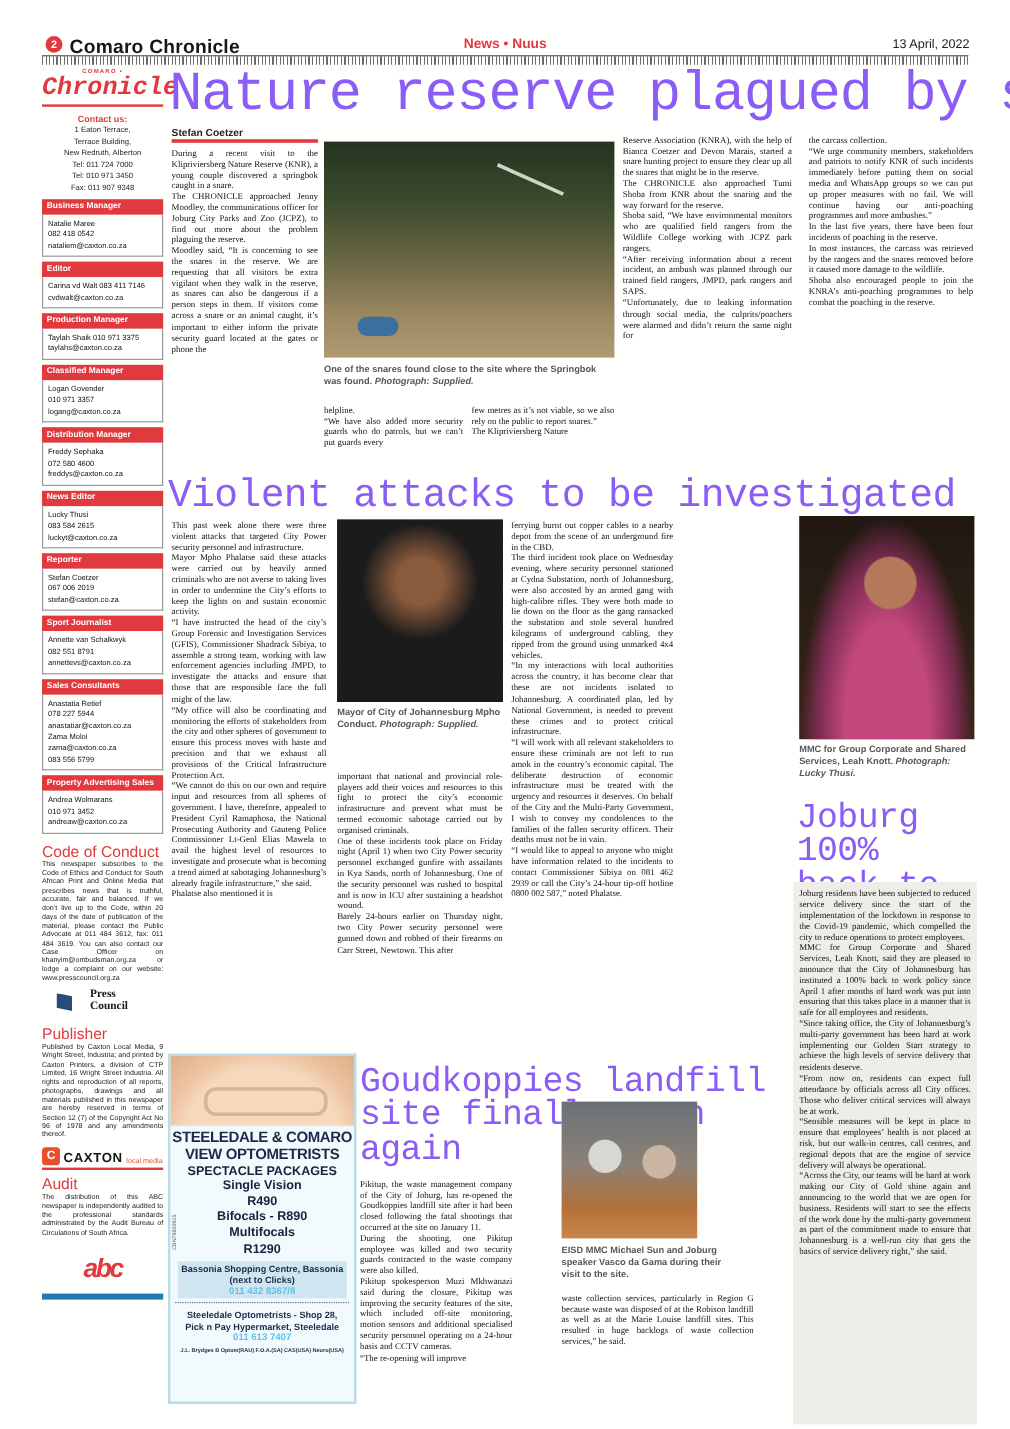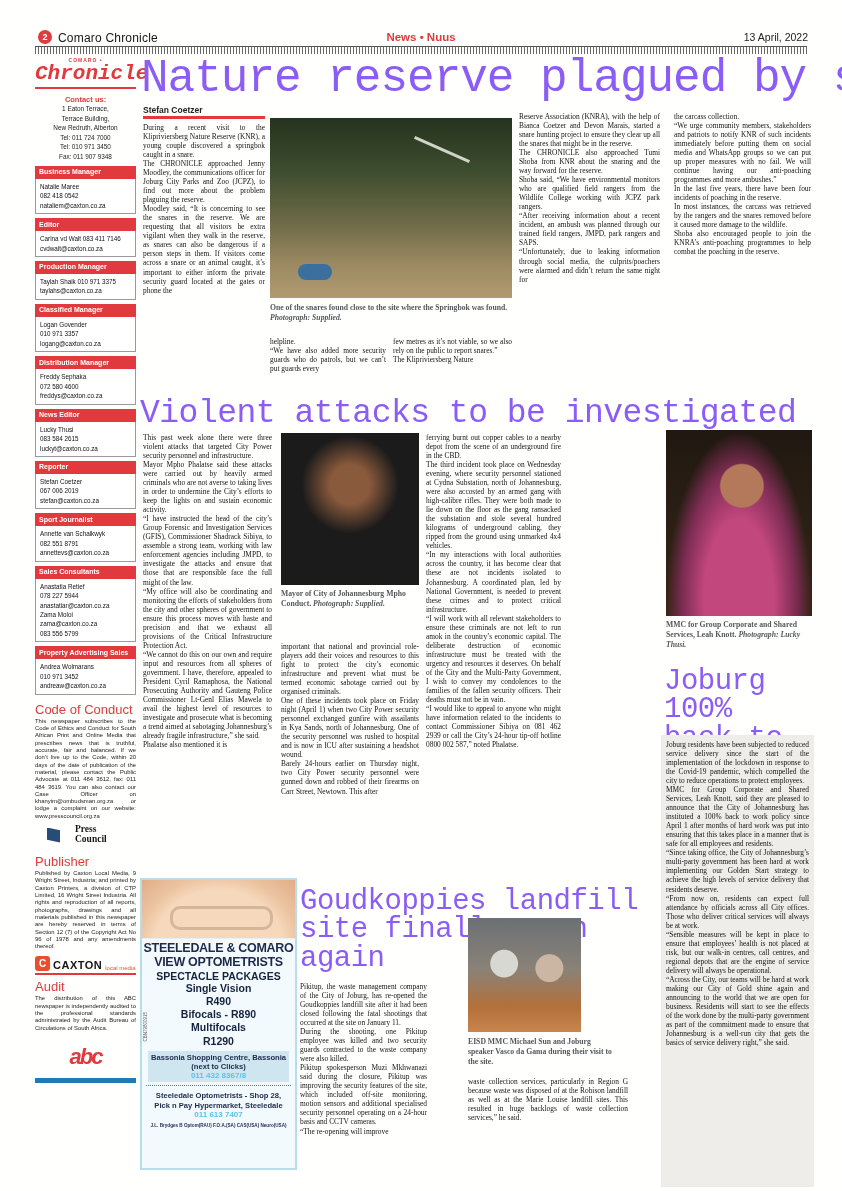--- a/index.html
+++ b/index.html
@@ -2,21 +2,21 @@
 <html style="--accent: #e03a3e; --blue_bar: #1d7cb4; --ad_blue: #5bc2ea;"><head>
 <meta charset="utf-8">
 <style>
   html,body{margin:0;padding:0;background:#ffffff;}
   #page{position:relative;width:842px;height:1191px;background:#fffffe;overflow:hidden;
         font-family:"Liberation Sans",sans-serif;color:#161616;}
   .abs{position:absolute;}
   
   .pgcircle{width:14px;height:14px;border-radius:50%;background:var(--accent);color:#fff;
             font-size:9px;font-weight:bold;text-align:center;line-height:14px;}
-  .papername{font-size:12px;font-weight:normal;letter-spacing:0.2px;}
+  .papername{font-size:16px;font-weight:bold;letter-spacing:0.2px;}
   .section-label{font-size:11.5px;font-weight:bold;color:var(--accent);}
   .dateline{font-size:10.5px;color:#222;}
   .hatchband{height:7px;border-top:1px solid #555;
      background:repeating-linear-gradient(90deg,#6a6a6a 0 1px,transparent 1px 3px);}
   
   #sidebar{left:35px;top:57px;width:101px;display:flex;flex-direction:column;}
   .logo-top{color:var(--accent);font-size:5px;font-weight:bold;letter-spacing:1px;text-align:center;}
   .logo-name{color:var(--accent);font-size:21px;font-weight:bold;font-style:italic;
              font-family:Liberation Mono, monospace;text-align:center;line-height:1;}
   .logo-rule{height:2px;background:var(--accent);margin:3px 0 4px 0;}
@@ -41,21 +41,21 @@
   .abc-mark{color:var(--accent);font-weight:bold;font-style:italic;font-size:22px;
             letter-spacing:-2px;text-align:center;margin-top:12px;}
   .bluebar{height:5px;background:var(--blue_bar);margin-top:8px;}
   
   .headline{font-family:Liberation Mono, monospace;font-weight:400;color:#8b5cf6;
             letter-spacing:-1px;line-height:0.98;white-space:pre-line;}
   .byline{font-size:8.5px;font-weight:bold;color:#222;}
   .byline-rule{height:3px;background:var(--accent);}
   .serif-col{font-family:"Liberation Serif",serif;font-size:7.4px;line-height:1.22;color:#141414;
              text-align:justify;white-space:pre-line;overflow:hidden;}
-  .caption{font-size:7.7px;font-weight:bold;color:#55575b;line-height:1.28;font-family:Liberation Serif, serif;}
+  .caption{font-size:7.7px;font-weight:bold;color:#55575b;line-height:1.28;}
   .caption .credit{font-style:italic;}
   .photo{background:#888;}
   .graypanel{background:#eeede9;}
   
   #ad{left:140px;top:878px;width:153px;height:288px;border:2px solid #b9dce9;background:#f3fafd;
       overflow:hidden;text-align:center;}
   .ad-face{height:58px;background:
       radial-gradient(ellipse at 50% 120%, #f6d9bd 0 60%, #ecc3a0 75%, #dfae87 100%);
       border-bottom:1px solid #e6eef2;position:relative;}
   .ad-face:before{content:"";position:absolute;left:18%;top:26px;width:64%;height:18px;

